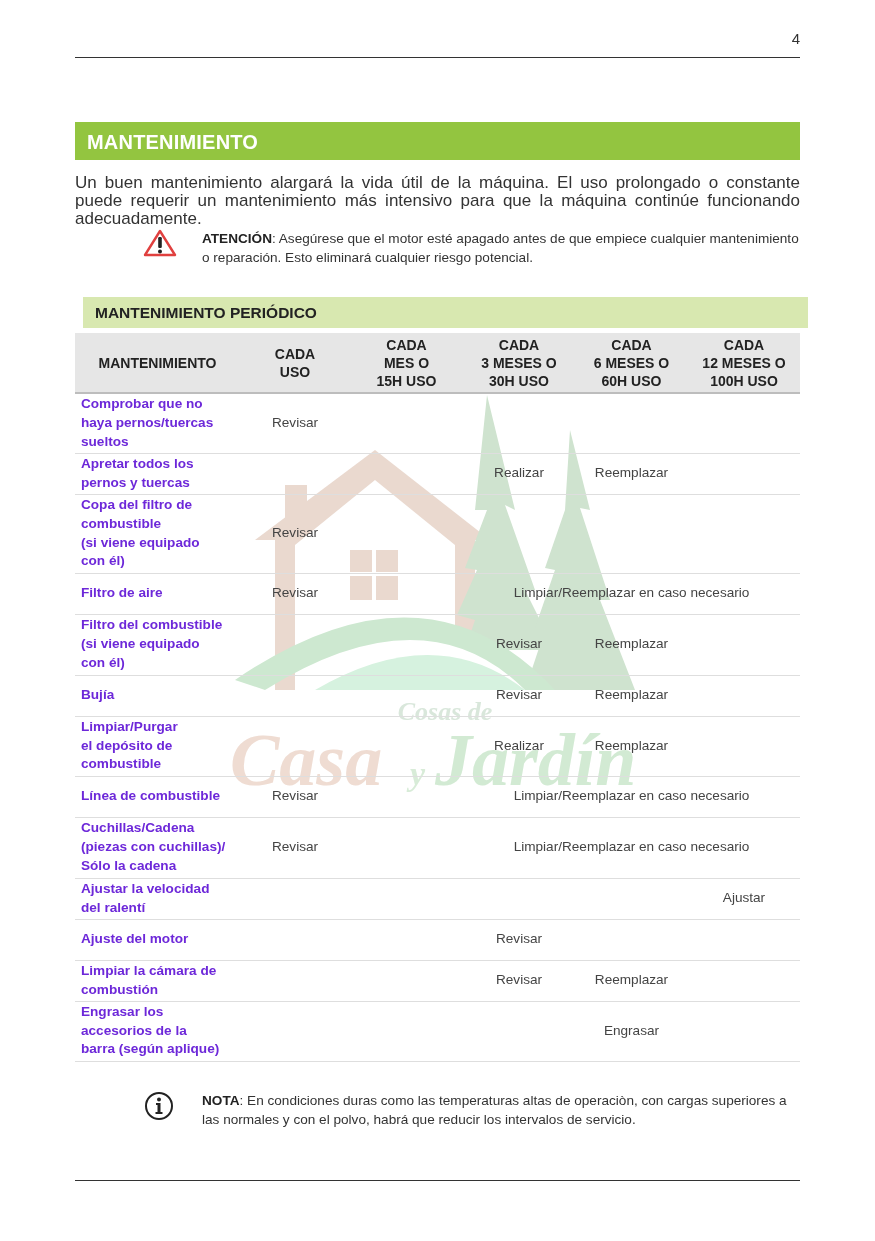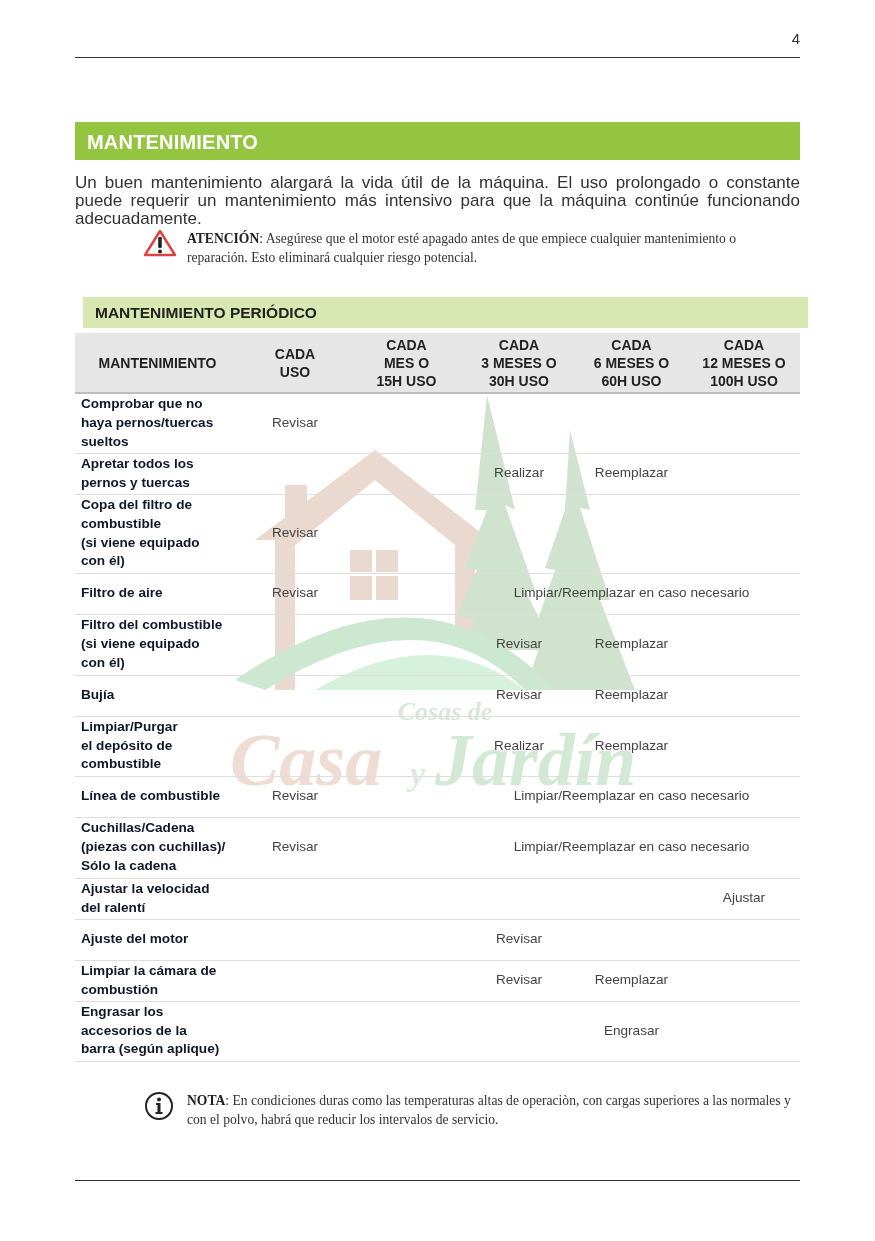--- a/index.html
+++ b/index.html
@@ -28,21 +28,21 @@
   }
   .intro {
     position: absolute; left: 75px; width: 725px; top: 174px;
     font-size: 17px; line-height: 18px; text-align: justify; color: #333;
   }
   .notice {
     position: absolute; left: 143px; width: 657px;
     font-size: 13.6px; line-height: 19px; color: #333;
   }
   .notice .icon { position: absolute; left: 0; top: 0; }
-  .notice .txt { margin-left: 44px; font-family: Liberation Serif, serif; }
+  .notice .txt { margin-left: 59px; }
   .notice b { color: #222; }
   .warning { top: 229px; }
   .note { top: 1091px; }
   .sub-bar {
     position: absolute; left: 83px; width: 725px; top: 297px; height: 31px;
     background: #d8e8b0; color: #222;
     font-weight: bold; font-size: 15.5px; line-height: 32px;
     padding-left: 12px; box-sizing: border-box;
   }
   table.maint {
@@ -52,21 +52,21 @@
   table.maint th {
     background: #e6e6e6; font-weight: bold; font-size: 14px; line-height: 18px;
     color: #222; height: 59px; vertical-align: middle; text-align: center;
     border-bottom: 2px solid #bdbdbd; padding: 0 4px;
   }
   table.maint td {
     font-size: 13.6px; line-height: 18.8px; color: #444;
     border-bottom: 1.5px solid #dedede; vertical-align: middle;
     padding: 1px 6px; text-align: center;
   }
-  table.maint td.item { text-align: left; font-weight: bold; color: #0f172a; }
+  table.maint td.item { text-align: left; font-weight: bold; color: #6d28d9; }
   .watermark { position: absolute; left: 225px; top: 390px; z-index: 1; opacity: 1; }
 </style>
 </head>
 <body>
 
 <div class="page-number">4</div>
 <div class="top-rule"></div>
 
 <div class="section-bar">MANTENIMIENTO</div>
 

